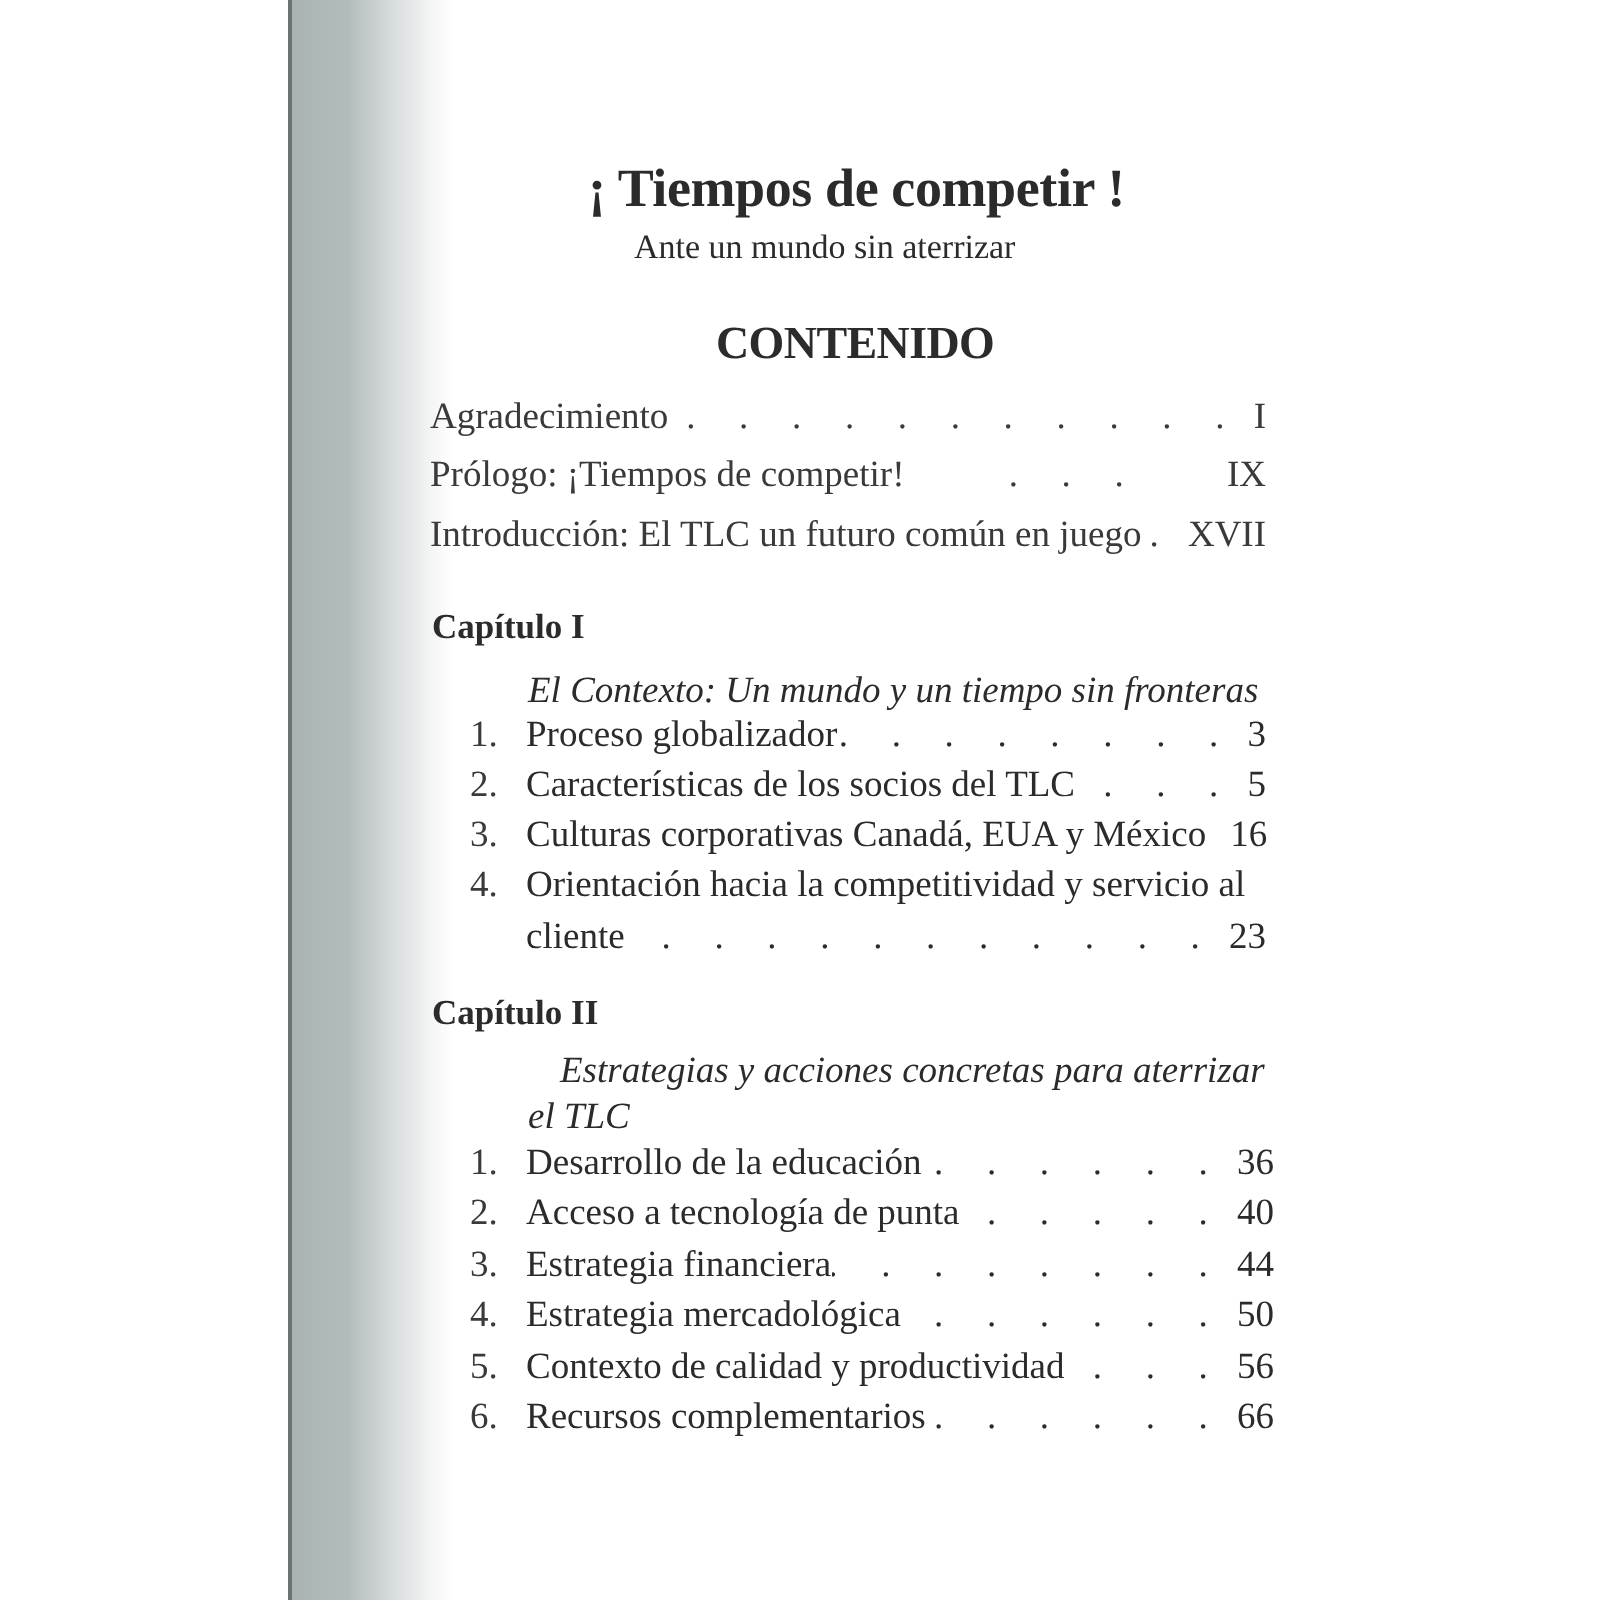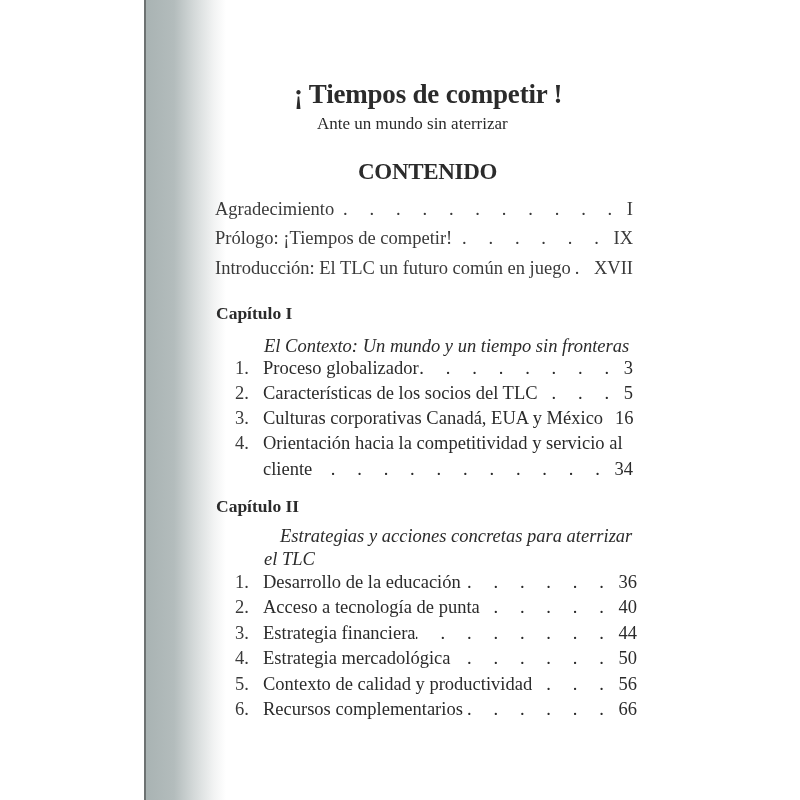--- a/index.html
+++ b/index.html
@@ -54,21 +54,21 @@
 
   <div class="abs title">¡ Tiempos de competir !</div>
   <div class="abs subtitle">Ante un mundo sin aterrizar</div>
   <div class="abs contents-heading">CONTENIDO</div>
 
   <div class="toc-line top-entry" style="top:200px;">
     <span class="label">Agradecimiento</span>
     <span class="dots">. . . . . . . . . . . . . . . . . . . .</span>
     <span class="page-num">I</span>
   </div>
-  <div class="toc-line top-entry" style="top:229px;">
+  <div class="toc-line top-entry" style="top:229px;gap:37px;">
     <span class="label">Prólogo: ¡Tiempos de competir!</span>
     <span class="dots">. . . . . . . . . . .</span>
     <span class="page-num">IX</span>
   </div>
   <div class="toc-line top-entry" style="top:259px;">
     <span class="label">Introducción: El TLC un futuro común en juego</span>
     <span class="dots">.</span>
     <span class="page-num">XVII</span>
   </div>
 
@@ -94,21 +94,21 @@
     <span class="label">Culturas corporativas Canadá, EUA y México</span>
     <span class="dots"></span>
     <span class="page-num">16</span>
   </div>
 
   <span class="num" style="left:89px; top:434px;">4.</span>
   <div class="abs item" style="top:434px; font-size:18.5px;text-align:right;">Orientación hacia la competitividad y servicio al</div>
   <div class="toc-line item" style="top:460px; width:370px;">
     <span class="label">cliente</span>
     <span class="dots">. . . . . . . . . . . . . . . . . . .</span>
-    <span class="page-num">34</span>
+    <span class="page-num">23</span>
   </div>
 
   <div class="abs chapter-head" style="left:70px; top:498px;">Capítulo II</div>
   <div class="abs chapter-sub" style="left:134px; top:527px;">Estrategias y acciones concretas para aterrizar</div>
   <div class="abs chapter-sub" style="left:118px; top:550px;">el TLC</div>
 
   <span class="num" style="left:89px; top:573px;">1.</span>
   <div class="toc-line item" style="top:573px; width:374px;">
     <span class="label">Desarrollo de la educación</span>
     <span class="dots">. . . . . . . . . .</span>

